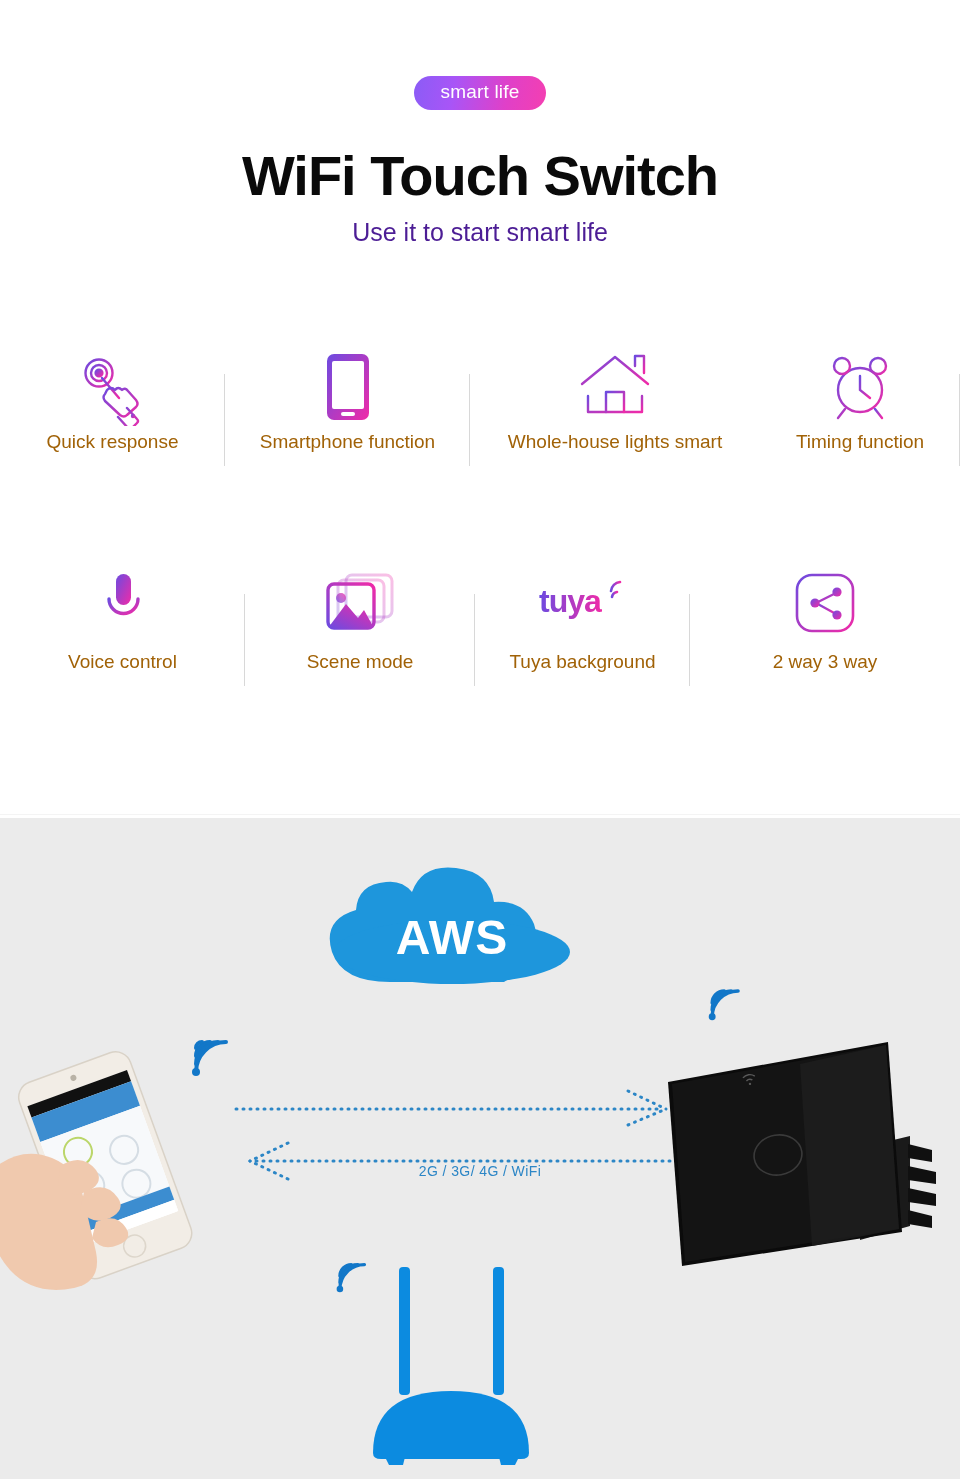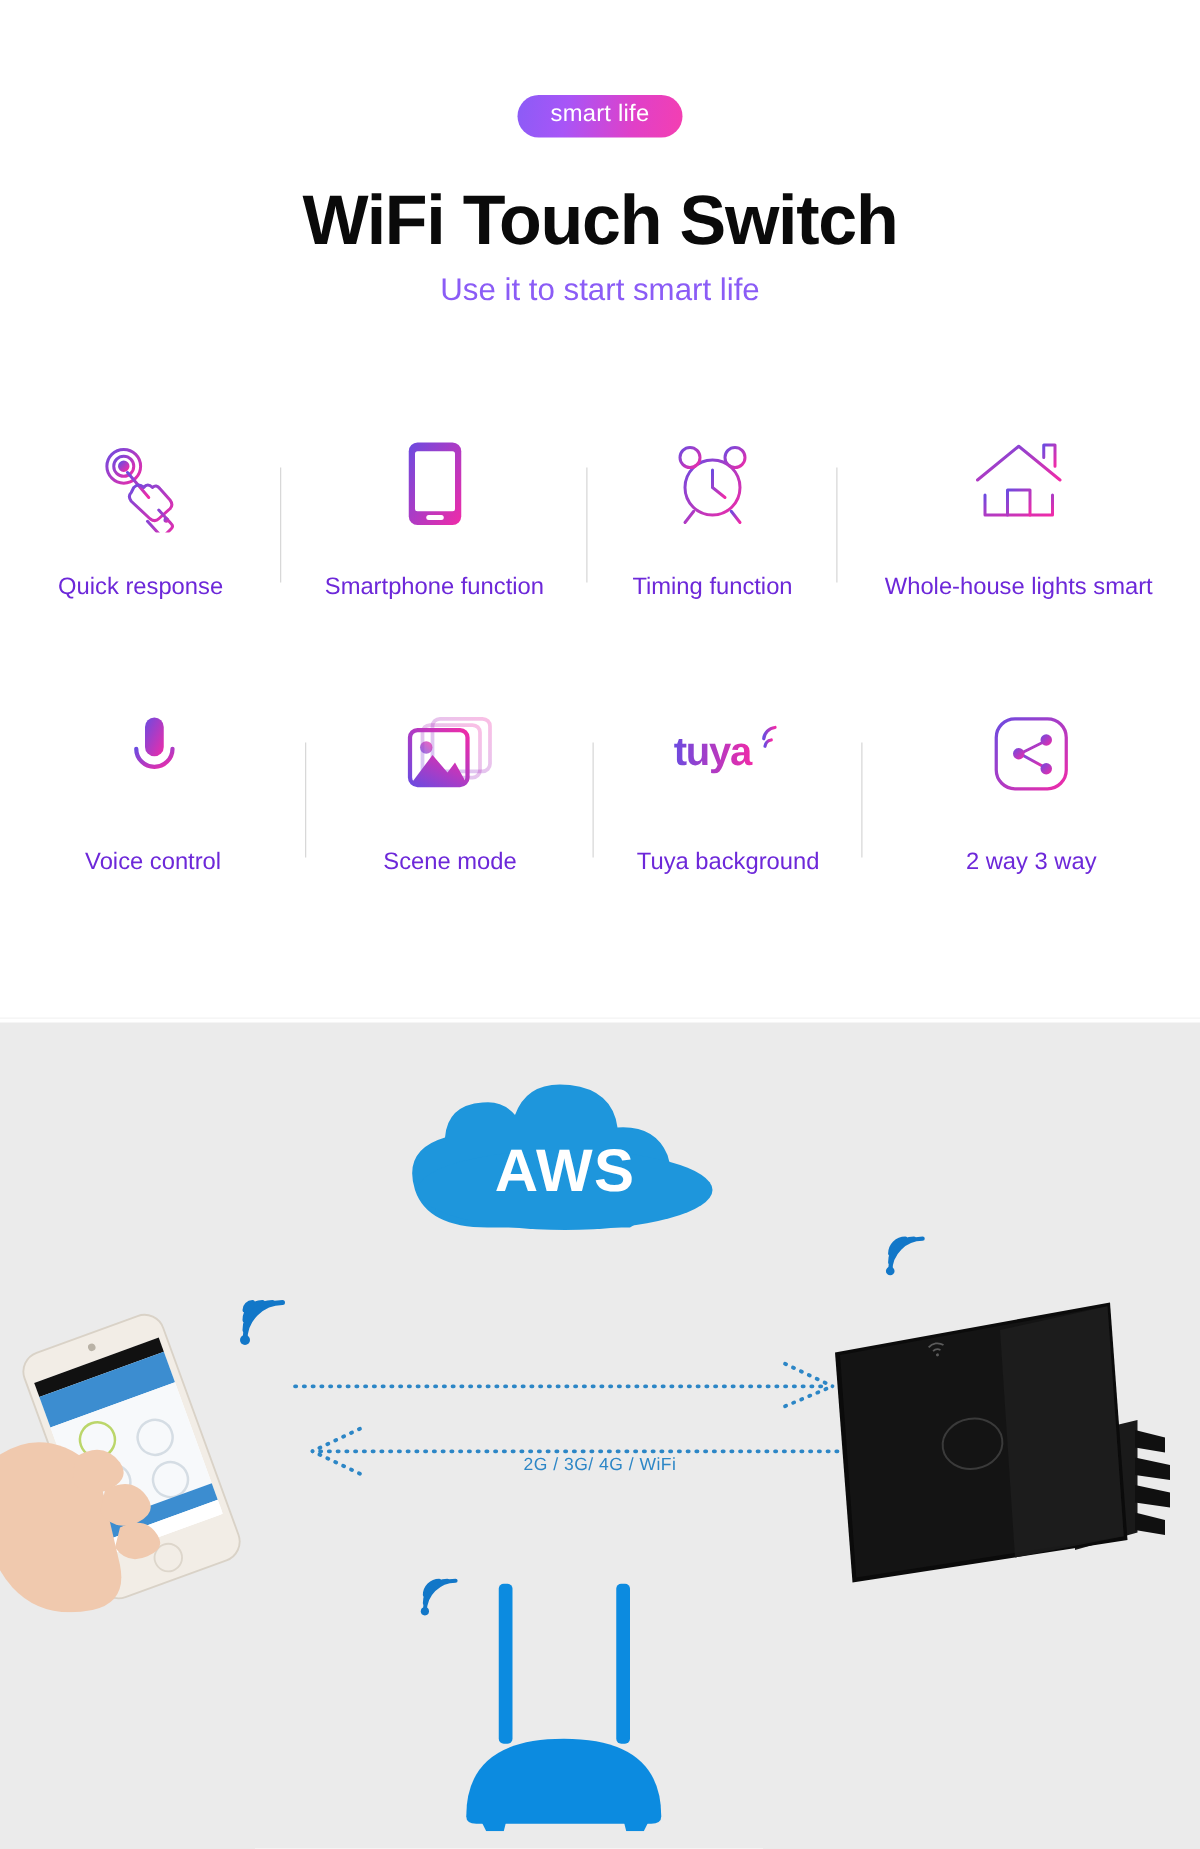--- a/index.html
+++ b/index.html
@@ -26,21 +26,21 @@
 
   .hero-title {
     position:absolute; top:138px; left:0; width:960px;
     text-align:center;
     font-size:56px; line-height:76px; font-weight:bold;
     color:#0a0a0a; letter-spacing:-1px;
   }
   .hero-sub {
     position:absolute; top:216px; left:0; width:960px;
     text-align:center;
-    font-size:25px; line-height:32px; color:#8b5cf6;
+    font-size:25px; line-height:32px; color:#4c1d95;
   }
 
   
   .features { position:absolute; top:352px; left:0; width:960px; }
   .feat-row { display:flex; width:960px; }
   .feat-row.r1 { height:140px; }
   .feat-row.r2 { height:130px; margin-top:80px; }
 
   .feat {
     position:relative;
@@ -49,22 +49,22 @@
   }
   .feat .divider {
     position:absolute; right:0; top:22px;
     width:1px; height:92px; background:#d8d8d8;
   }
 
   .feat-icon {
     height:78px; display:flex; align-items:flex-start; justify-content:center;
   }
   .feat-label {
-    margin-top:28px;
-    font-size:19px; line-height:24px; color:#6d28d9;
+    margin-top:0;
+    font-size:19px; line-height:24px; color:#a16207;
     text-align:center; white-space:nowrap;
   }
 
   
   .r1 .c0 { width:225px; }
   .r1 .c1 { width:245px; }
   .r1 .c2 { width:200px; }
   .r1 .c3 { width:290px; }
   
   .r2 .c0 { width:245px; }
@@ -159,20 +159,42 @@
                 </defs>
               <rect x="2" y="2" width="42" height="66" rx="7" fill="url(#gS)"></rect>
               <rect x="7" y="9" width="32" height="48" rx="2" fill="#ffffff"></rect>
               <rect x="16" y="60" width="14" height="4" rx="2" fill="#ffffff"></rect>
             </svg>
           </div>
           <div class="feat-label">Smartphone function</div>
           <span class="divider"></span>
         </div>
 
+        <div class="feat c3 last">
+          <div class="feat-icon">
+            <svg width="74" height="66" viewBox="0 0 74 66">
+              <defs>
+                  <linearGradient id="gH" x1="0" y1="0" x2="1" y2="1">
+                <stop offset="0" stop-color="#6C4BE0"></stop>
+                    <stop offset="1" stop-color="#F02BA8"></stop>
+                  </linearGradient>
+                </defs>
+              <g fill="none" stroke="url(#gH)" stroke-width="2.4" stroke-linecap="round" stroke-linejoin="round">
+                <path d="M4 32 L37 5 L70 32"></path>
+                <path d="M57 14 L57 4 L66 4 L66 21"></path>
+                <path d="M10 44 L10 60 L64 60 L64 44"></path>
+                <path d="M10 60 L10 52"></path>
+                <path d="M28 60 L28 40 L46 40 L46 60"></path>
+              </g>
+            </svg>
+          </div>
+          <div class="feat-label">Whole-house lights smart</div>
+
+        </div>
+
         <div class="feat c2">
           <div class="feat-icon">
             <svg width="68" height="70" viewBox="0 0 68 70">
               <defs>
                   <linearGradient id="gT" x1="0" y1="0" x2="1" y2="1">
                 <stop offset="0" stop-color="#6C4BE0"></stop>
                     <stop offset="1" stop-color="#F02BA8"></stop>
                   </linearGradient>
                 </defs>
               <g fill="none" stroke="url(#gT)" stroke-width="2.4" stroke-linecap="round">
@@ -180,42 +202,20 @@
                 <circle cx="16" cy="14" r="8"></circle>
                   <circle cx="52" cy="14" r="8"></circle>
                 <path d="M34 24 L34 38 L44 46"></path>
                 <path d="M19 57 L12 66"></path>
                   <path d="M49 57 L56 66"></path>
               </g>
             </svg>
           </div>
           <div class="feat-label">Timing function</div>
           <span class="divider"></span>
-        </div>
-
-        <div class="feat c3 last">
-          <div class="feat-icon">
-            <svg width="74" height="66" viewBox="0 0 74 66">
-              <defs>
-                  <linearGradient id="gH" x1="0" y1="0" x2="1" y2="1">
-                <stop offset="0" stop-color="#6C4BE0"></stop>
-                    <stop offset="1" stop-color="#F02BA8"></stop>
-                  </linearGradient>
-                </defs>
-              <g fill="none" stroke="url(#gH)" stroke-width="2.4" stroke-linecap="round" stroke-linejoin="round">
-                <path d="M4 32 L37 5 L70 32"></path>
-                <path d="M57 14 L57 4 L66 4 L66 21"></path>
-                <path d="M10 44 L10 60 L64 60 L64 44"></path>
-                <path d="M10 60 L10 52"></path>
-                <path d="M28 60 L28 40 L46 40 L46 60"></path>
-              </g>
-            </svg>
-          </div>
-          <div class="feat-label">Whole-house lights smart</div>
-
         </div>
       </div>
 
       <div class="feat-row r2">
 
         <div class="feat c0">
           <div class="feat-icon">
             <svg width="44" height="66" viewBox="0 0 44 66">
               <defs>
                   <linearGradient id="gM" x1="0" y1="0" x2="1" y2="1">

